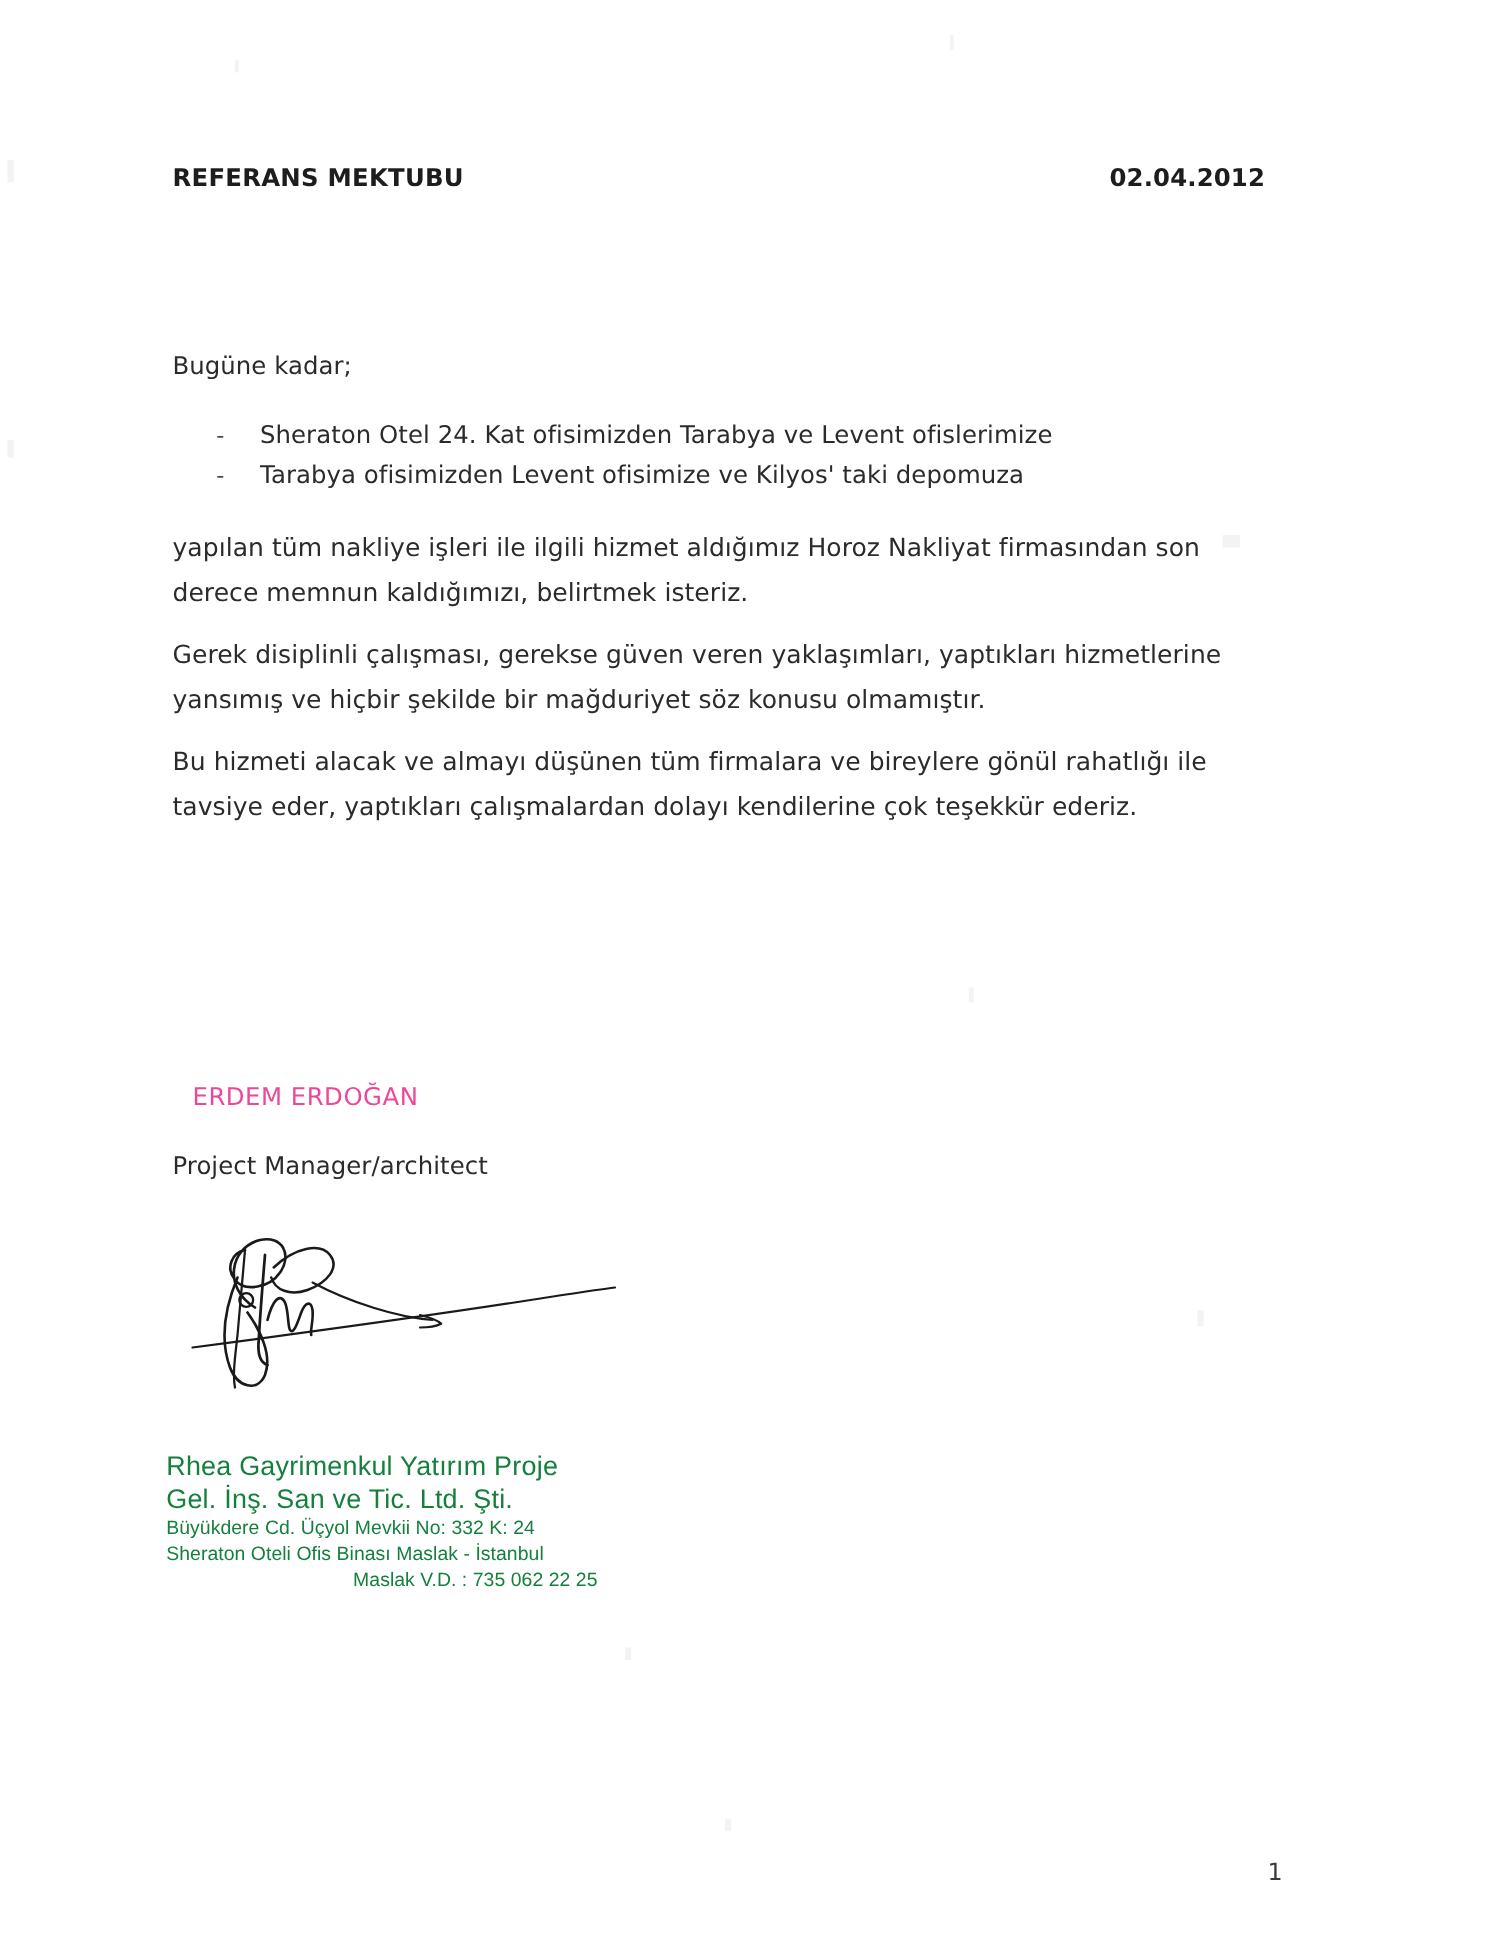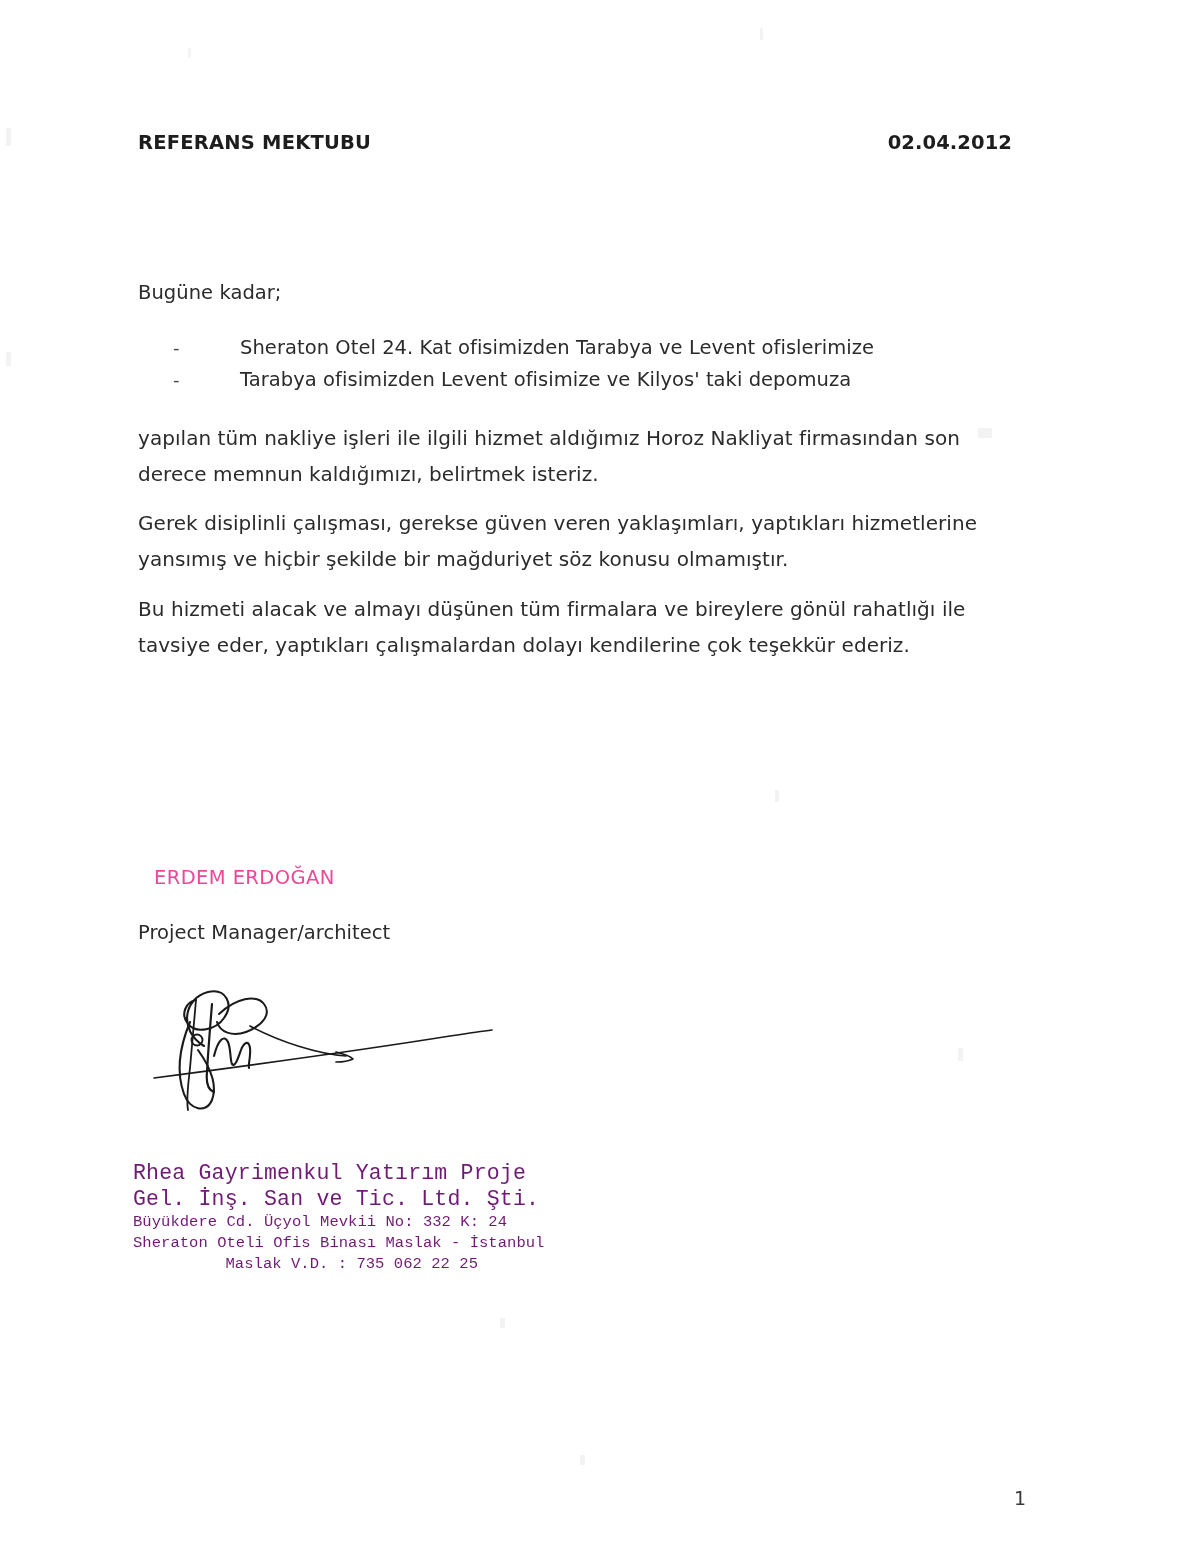--- a/index.html
+++ b/index.html
@@ -79,21 +79,20 @@
     letter-spacing: 0.05px;
   }
   .bullet-marker {
     width: 35px;
     flex: 0 0 35px;
     color: #4a4a4a;
     font-size: 18px;
   }
   .bullet-text {
     flex: 1 1 auto;
-    margin-left: 32px;
   }
 
   .para {
     position: absolute;
     left: 138px;
     width: 884px;
     font-size: 20px;
     line-height: 36px;
     color: #2b2b2b;
     letter-spacing: 0.05px;
@@ -129,22 +128,22 @@
     pointer-events: none;
   }
   .signature svg { display: block; }
 
   
   .stamp {
     position: absolute;
     left: 133px;
     top: 1160px;
     width: 345px;
-    font-family: Liberation Mono, monospace;
-    color: #701a75;
+    font-family: Liberation Sans, sans-serif;
+    color: #15803d;
   }
   .stamp-name-1,
   .stamp-name-2 {
     font-size: 21.5px;
     line-height: 26px;
     letter-spacing: 0.2px;
     white-space: nowrap;
   }
   .stamp-addr {
     font-size: 15.5px;

